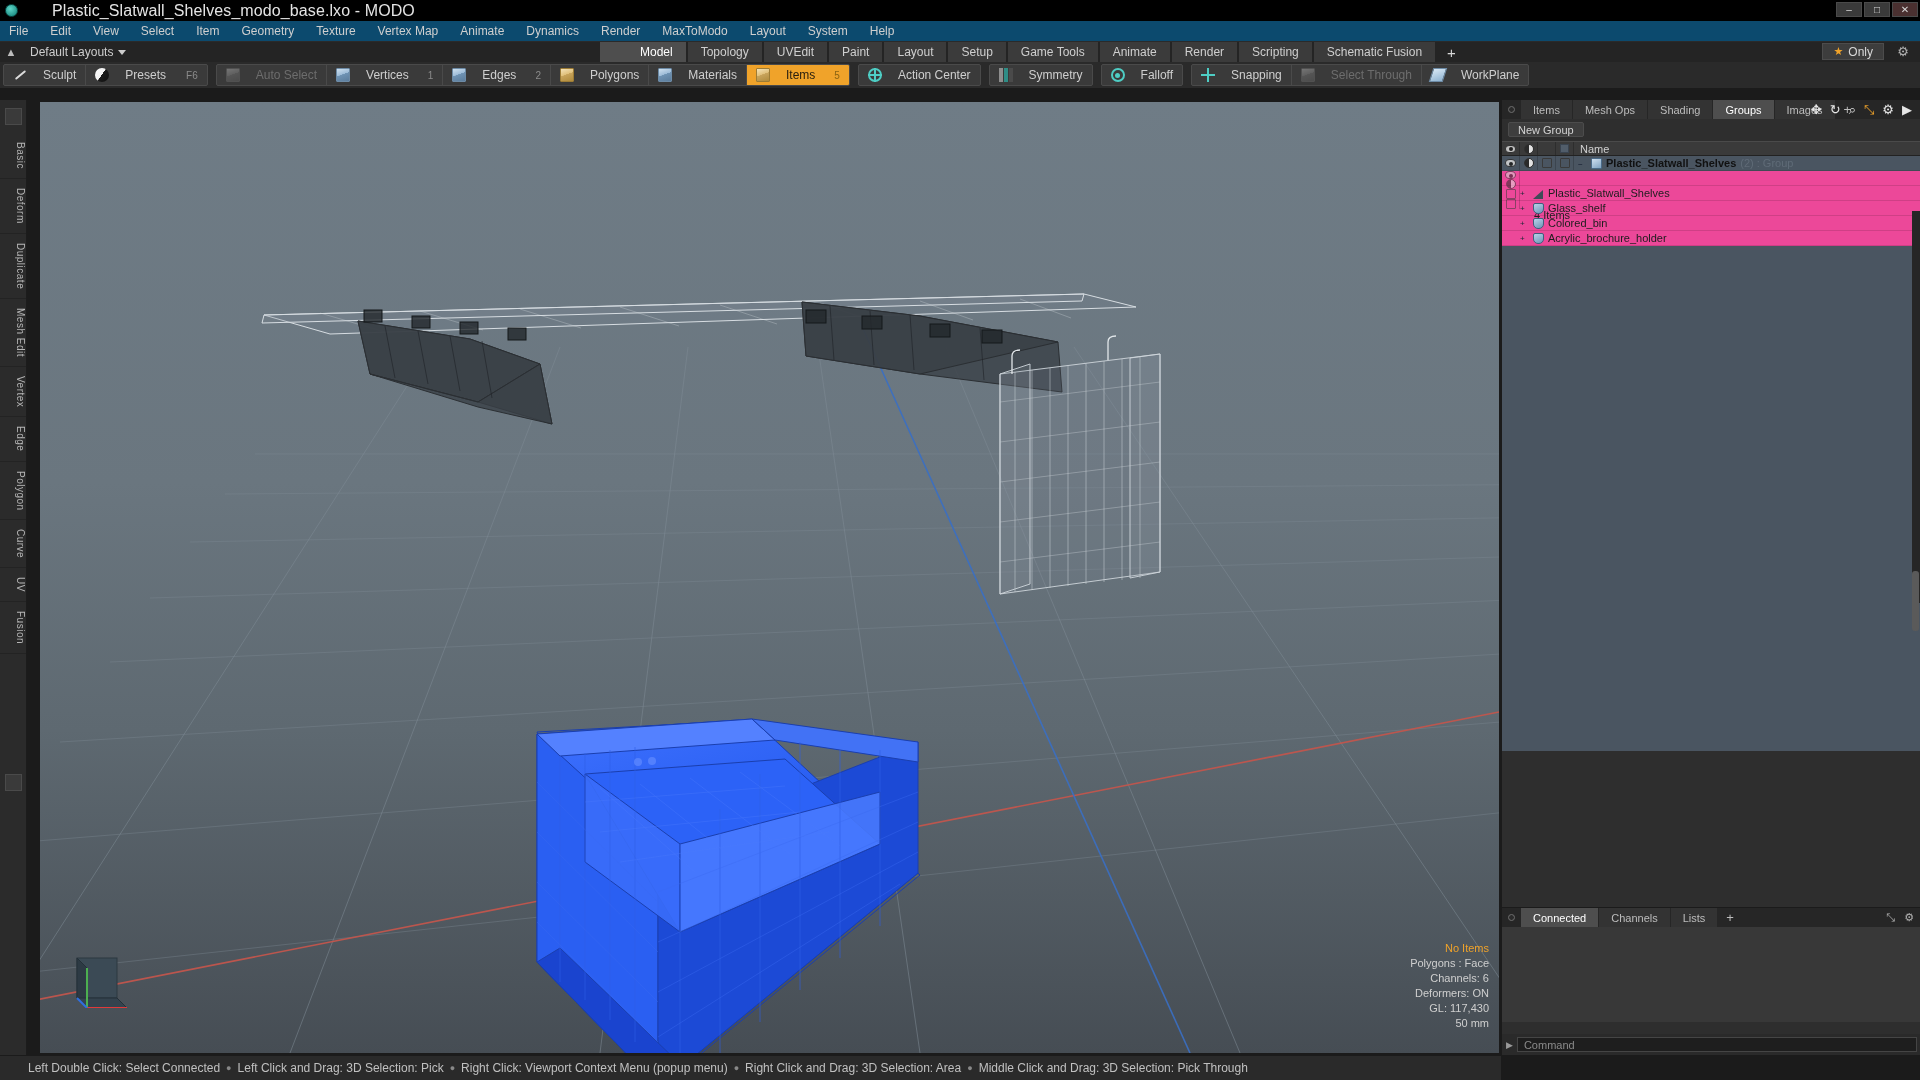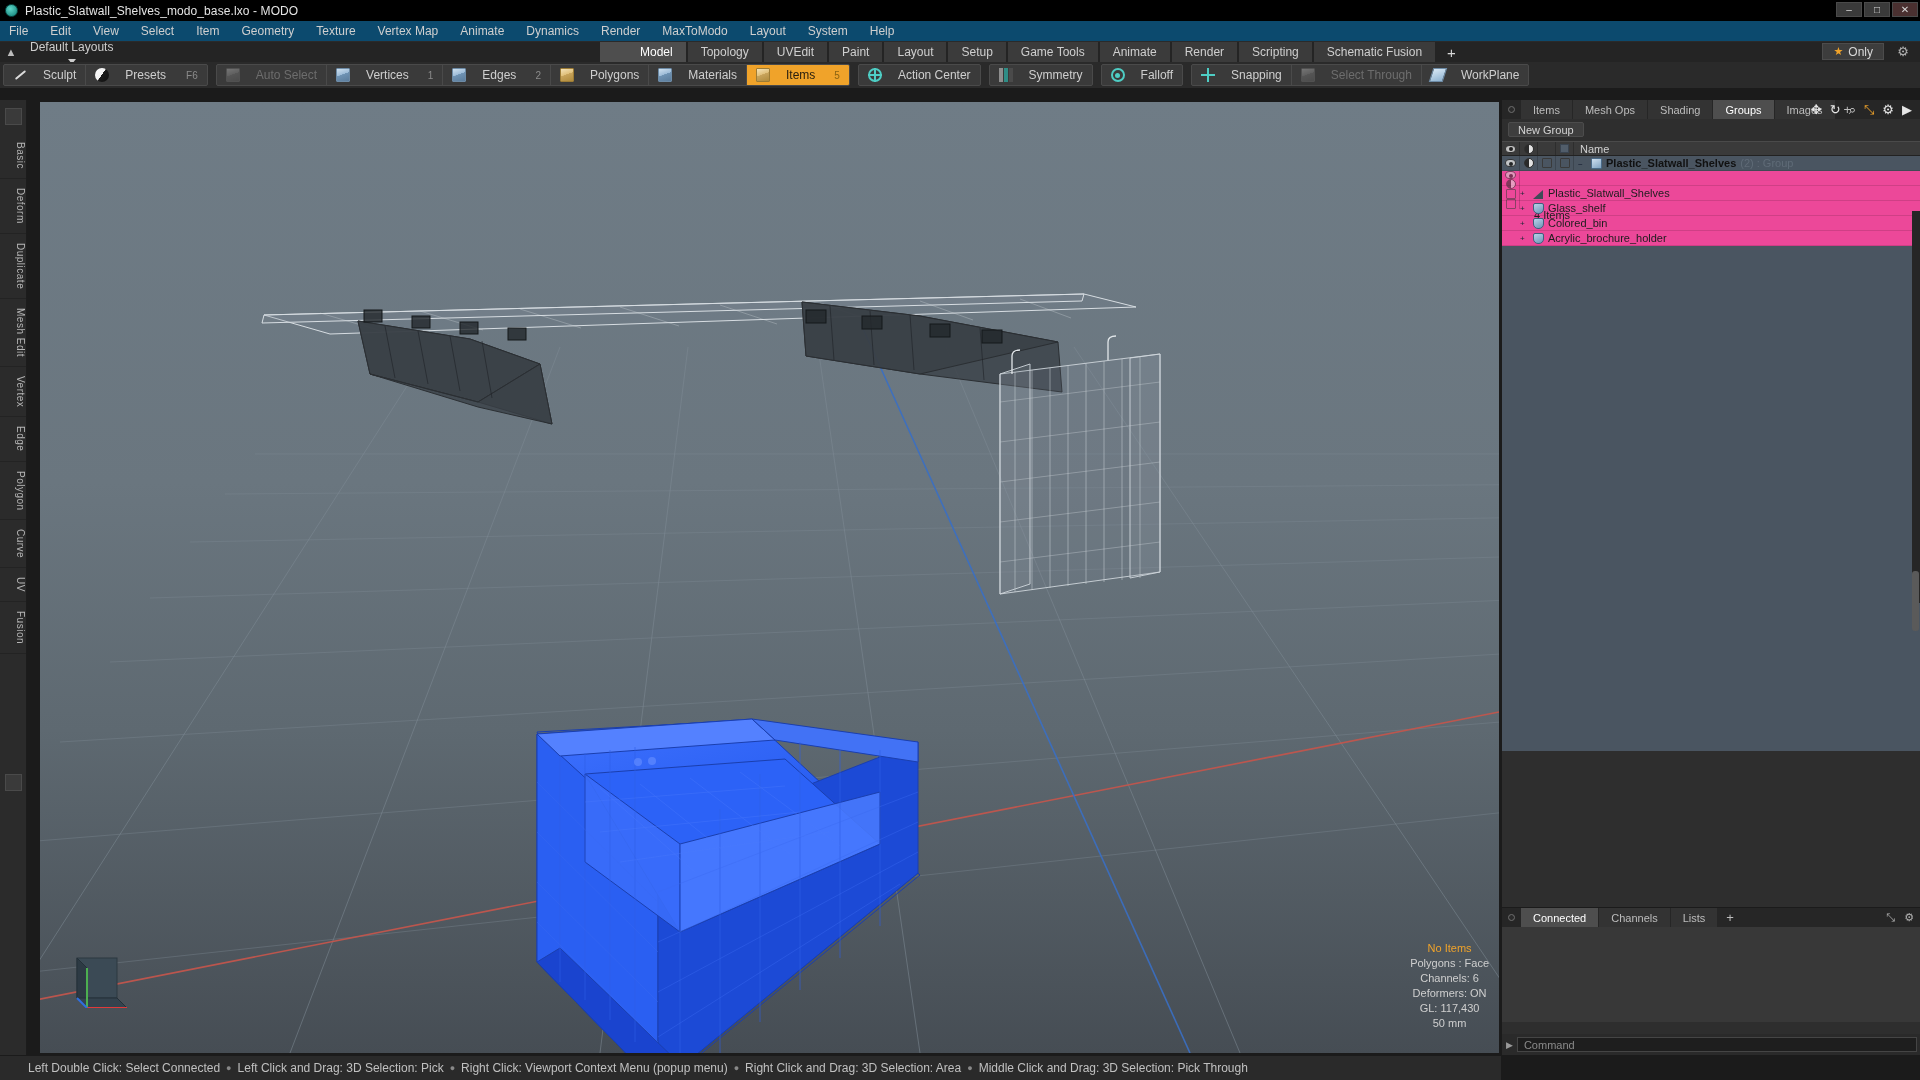--- a/index.html
+++ b/index.html
@@ -17,21 +17,21 @@
     position: absolute; left: 0; top: 0; width: 1920px; height: 21px;
     background: #000;
     display: flex; align-items: center;
   }
   .titlebar .tb-icon {
     width: 13px; height: 13px; border-radius: 50%;
     background: radial-gradient(circle at 40% 35%, #5fd6c8, #0d7d74);
     margin-left: 5px; margin-right: 7px; flex: none;
     border: 1px solid #0b4f4a;
   }
-  .titlebar .tb-text { font-size: 12px; color: #e4e4e4; letter-spacing: .1px; }
+  .titlebar .tb-text { font-size: 16px; color: #e4e4e4; letter-spacing: .1px; margin-left: 27px; }
   .win-buttons { position: absolute; right: 2px; top: 2px; display: flex; gap: 2px; }
   .win-btn {
     width: 26px; height: 15px; background: #3a3a3a;
     display: flex; align-items: center; justify-content: center;
     color: #d8d8d8; font-size: 10px; line-height: 1;
     border: 1px solid #4a4a4a;
   }
   .win-btn.close { background: #4a3030; }
 
   
@@ -53,21 +53,21 @@
     position: absolute; left: 0; top: 42px; width: 1920px; height: 20px;
     background: #242424;
     display: flex; align-items: center;
   }
   .layout-home {
     width: 22px; height: 100%; display: flex; align-items: center; justify-content: center;
     color: #bdbdbd; font-size: 11px;
   }
   .layout-combo {
     font-size: 12px; color: #cdcdcd; padding-left: 8px;
-    display: flex; align-items: center; gap: 5px; flex-direction: column;
+    display: flex; align-items: center; gap: 5px;
   }
   .caret-down {
     width: 0; height: 0; border-left: 4px solid transparent;
     border-right: 4px solid transparent; border-top: 5px solid #cdcdcd;
   }
 
   
   .layout-tabs {
     position: absolute; left: 600px; top: 42px; height: 20px;
     display: flex; align-items: stretch;
@@ -220,21 +220,21 @@
   
   svg.scene { position: absolute; left: 0; top: 0; width: 1459px; height: 951px; }
 
   
   .gizmo {
     position: absolute; left: 35px; bottom: 45px; width: 52px; height: 52px; z-index: 5;
   }
 
   
   .vp-stats {
-    position: absolute; right: 10px; bottom: 22px; text-align: center;
+    position: absolute; right: 10px; bottom: 22px; text-align: right;
     font-size: 11px; line-height: 15px; z-index: 6; color: #cfcfcf;
   }
   .vp-stats .hdr { color: #f0a32a; }
 
   
   .rpanel {
     position: absolute; left: 1501px; top: 100px; width: 419px; height: 955px;
     background: #2e2e2e; border-left: 1px solid #1b1b1b;
   }
   .rp-tabs {

